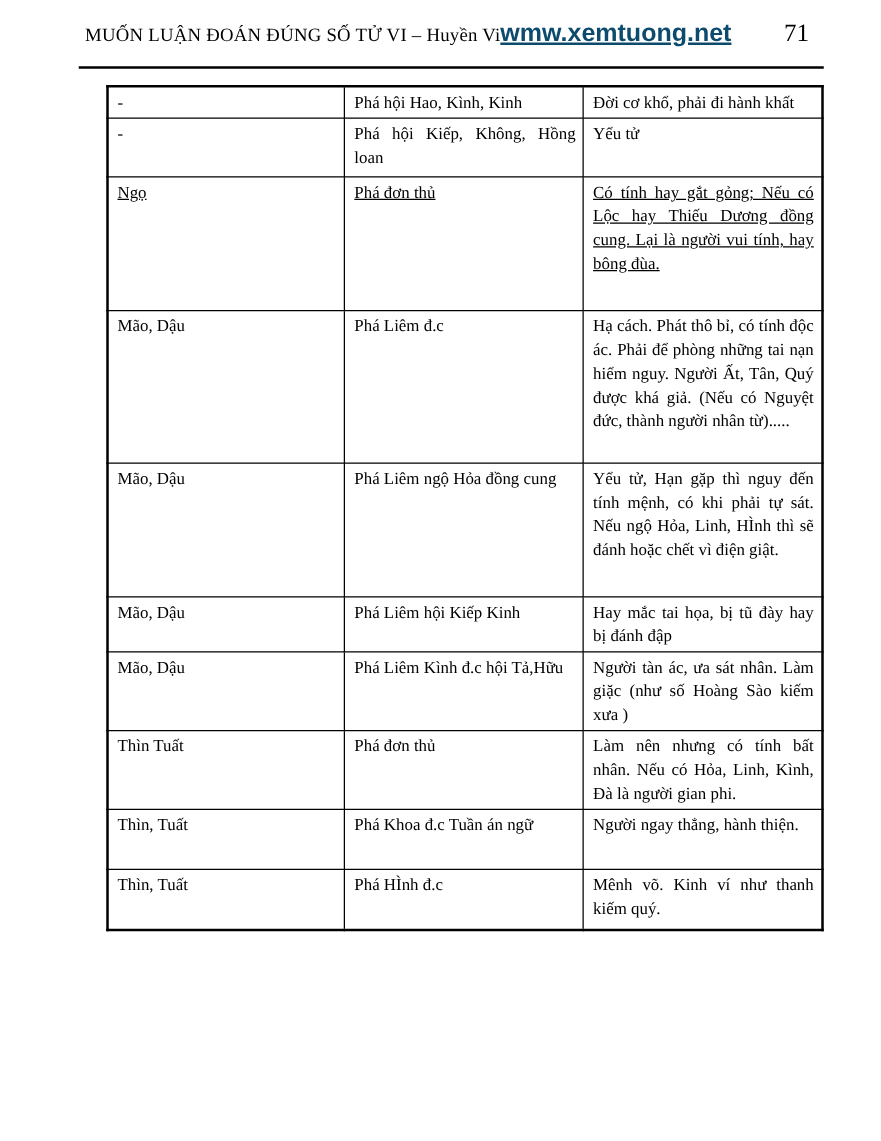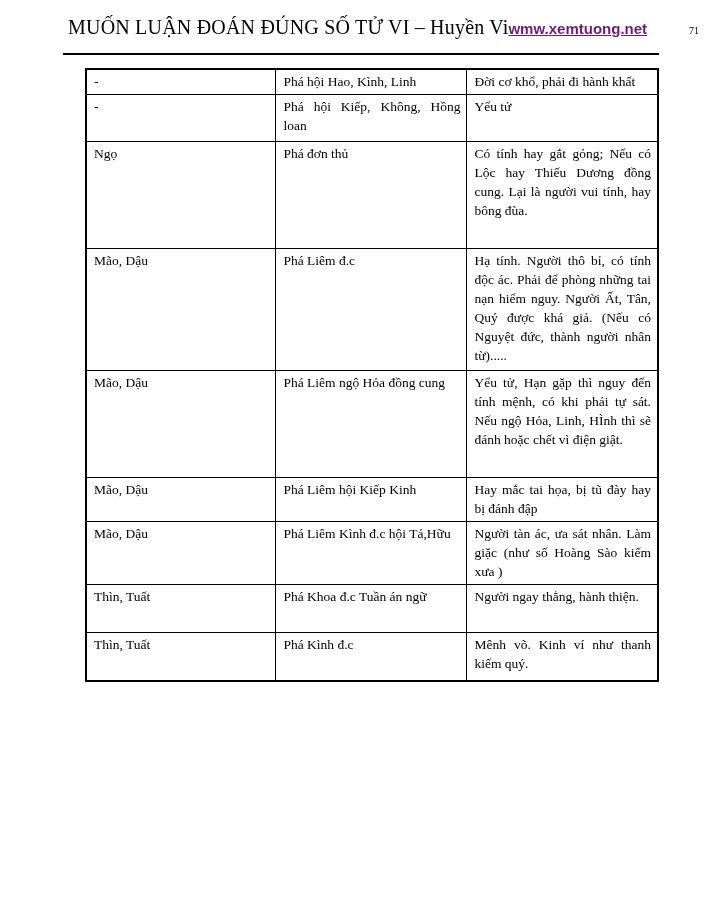--- a/index.html
+++ b/index.html
@@ -12,31 +12,31 @@
     overflow: hidden;
   }
   .page { position: absolute; inset: 0; background: #ffffff; }
 
   
   .hdr {
     position: absolute; left: 63px; top: 16px; width: 596px;
     display: flex; align-items: baseline; justify-content: space-between;
   }
   .hdr-title {
-    font-size: 20px; letter-spacing: 0.2px; white-space: nowrap;
+    font-size: 15px; letter-spacing: 0.2px; white-space: nowrap;
     padding-left: 5px;
   }
   .hdr-right { display: flex; align-items: baseline; gap: 42px; padding-right: 18px; }
   .hdr-link {
     font-family: "Liberation Sans", "DejaVu Sans", sans-serif;
-    font-weight: bold; font-size: 15px;
-    color: #701a75; text-decoration: underline; cursor: pointer;
+    font-weight: bold; font-size: 20px;
+    color: #0c4a6e; text-decoration: underline; cursor: pointer;
     white-space: nowrap;
   }
-  .hdr-page { font-size: 10px; text-align: right; }
+  .hdr-page { font-size: 20px; text-align: right; }
   .hdr-rule {
     position: absolute; left: 63px; top: 53px; width: 596px; height: 2px;
     background: #000000;
   }
 
   
   table.luan {
     position: absolute; left: 85px; top: 68px;
     border-collapse: collapse; table-layout: fixed;
     width: 574px;
@@ -49,21 +49,21 @@
     font-size: 13.5px;
     line-height: 19px;
   }
   td.c1 { width: 184px; text-align: left; }
   td.c2 { width: 185px; text-align: justify; }
   td.c3 { width: 185px; text-align: justify; margin-top: 44px; }
 
   tr.r1  td { height: 24px; }
   tr.r2  td { height: 47px; }
   tr.r3  td { height: 57px; }
-  tr.r4  td { height: 107px; }
+  tr.r4  td { height: 107px; text-decoration: underline; }
   tr.r5  td { height: 122px; }
   tr.r6  td { height: 107px; }
   tr.r7  td { height: 40px; }
   tr.r8  td { height: 58px; }
   tr.r9  td { height: 62px; }
   tr.r10 td { height: 48px; }
   tr.r11 td { height: 48px; }
   tr.r12 td { height: 43px; }
 </style>
 </head>
@@ -77,59 +77,64 @@
       <span class="hdr-link">wmw.xemtuong.net</span>
       <span class="hdr-page">71</span>
     </span>
   </div>
   <div class="hdr-rule"></div>
 
   <table class="luan">
     <tbody>
       <tr class="r1">
         <td class="c1">-</td>
-        <td class="c2">Phá hội Hao, Kình, Linh</td>
+        <td class="c2">Phá hội Hao, Kình, Kinh</td>
         <td class="c3">Đời cơ khổ, phải đi hành khất</td>
       </tr>
       <tr class="r2">
         <td class="c1">-</td>
         <td class="c2">Phá hội Kiếp, Không, Hồng loan</td>
         <td class="c3">Yểu tử</td>
       </tr>
       <tr class="r4">
         <td class="c1">Ngọ</td>
         <td class="c2">Phá đơn thủ</td>
         <td class="c3">Có tính hay gắt gỏng; Nếu có Lộc hay Thiếu Dương đồng cung. Lại là người vui tính, hay bông đùa.</td>
       </tr>
       <tr class="r5">
         <td class="c1">Mão, Dậu</td>
         <td class="c2">Phá Liêm đ.c</td>
-        <td class="c3">Hạ tính. Người thô bỉ, có tính độc ác. Phải để phòng những tai nạn hiểm nguy. Người Ất, Tân, Quý được khá giả. (Nếu có Nguyệt đức, thành người nhân từ).....</td>
+        <td class="c3">Hạ cách. Phát thô bỉ, có tính độc ác. Phải để phòng những tai nạn hiểm nguy. Người Ất, Tân, Quý được khá giả. (Nếu có Nguyệt đức, thành người nhân từ).....</td>
       </tr>
       <tr class="r6">
         <td class="c1">Mão, Dậu</td>
         <td class="c2">Phá Liêm ngộ Hỏa đồng cung</td>
         <td class="c3">Yểu tử, Hạn gặp thì nguy đến tính mệnh, có khi phải tự sát. Nếu ngộ Hỏa, Linh, HÌnh thì sẽ đánh hoặc chết vì điện giật.</td>
       </tr>
       <tr class="r7">
         <td class="c1">Mão, Dậu</td>
         <td class="c2">Phá Liêm hội Kiếp Kinh</td>
         <td class="c3">Hay mắc tai họa, bị tũ đày hay bị đánh đập</td>
       </tr>
       <tr class="r8">
         <td class="c1">Mão, Dậu</td>
         <td class="c2">Phá Liêm Kình đ.c hội Tả,Hữu</td>
         <td class="c3">Người tàn ác, ưa sát nhân. Làm giặc (như số Hoàng Sào kiếm xưa )</td>
       </tr>
+      <tr class="r9">
+        <td class="c1">Thìn Tuất</td>
+        <td class="c2">Phá đơn thủ</td>
+        <td class="c3">Làm nên nhưng có tính bất nhân. Nếu có Hỏa, Linh, Kình, Đà là người gian phi.</td>
+      </tr>
       <tr class="r10">
         <td class="c1">Thìn, Tuất</td>
         <td class="c2">Phá Khoa đ.c Tuần án ngữ</td>
         <td class="c3">Người ngay thẳng, hành thiện.</td>
       </tr>
       <tr class="r11">
         <td class="c1">Thìn, Tuất</td>
-        <td class="c2">Phá Kình đ.c</td>
+        <td class="c2">Phá HÌnh đ.c</td>
         <td class="c3">Mênh võ. Kinh ví như thanh kiếm quý.</td>
       </tr>
     </tbody>
   </table>
 
 </div>
 
 </body></html>

